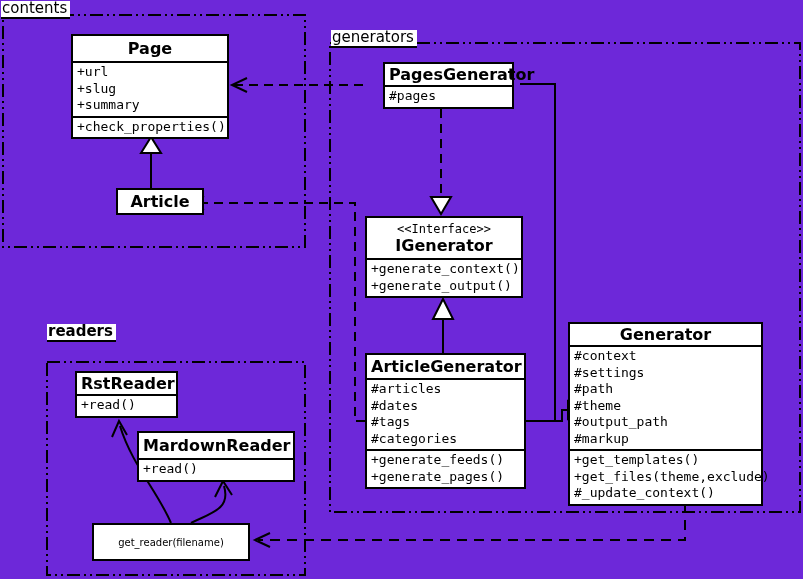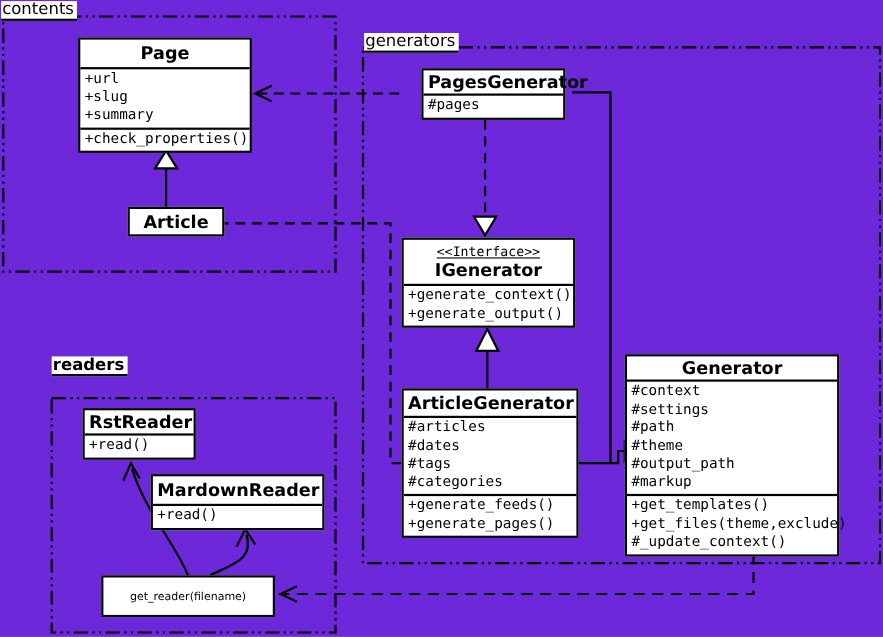--- a/index.html
+++ b/index.html
@@ -2,21 +2,21 @@
 <html><head>
 <meta charset="utf-8">
 <style>
   html,body{margin:0;padding:0;background:#fff;}
   .canvas{position:relative;width:803px;height:579px;background:#6d28d9;
           font-family:"DejaVu Sans",sans-serif;color:#000;overflow:hidden;}
   .wires{position:absolute;left:0;top:0;}
   .uml-class{position:absolute;background:#fff;border:2px solid #000;box-sizing:border-box;}
   .uml-title{font-weight:bold;font-size:16px;line-height:19px;text-align:center;padding:3px 5px;}
   .uml-title .stereotype{display:block;font-family:"DejaVu Sans Mono",monospace;
-          font-weight:normal;font-size:12px;line-height:14px;text-decoration:underline;}
+          font-weight:normal;font-size:12px;line-height:14px;}
   .uml-section{border-top:2px solid #000;font-family:"DejaVu Sans Mono",monospace;
           font-size:13px;line-height:16.5px;padding:1px 3px 2px 4px;white-space:pre;}
   .pkg-label{position:absolute;font-size:15px;line-height:15px;background:#fff;
           border-bottom:2px solid #000;padding:0 3px 1px 1px;}
   .plain-box{position:absolute;background:#fff;border:2px solid #000;box-sizing:border-box;
           display:flex;align-items:center;justify-content:center;font-size:10px;}
 </style>
 </head>
 <body>
 

